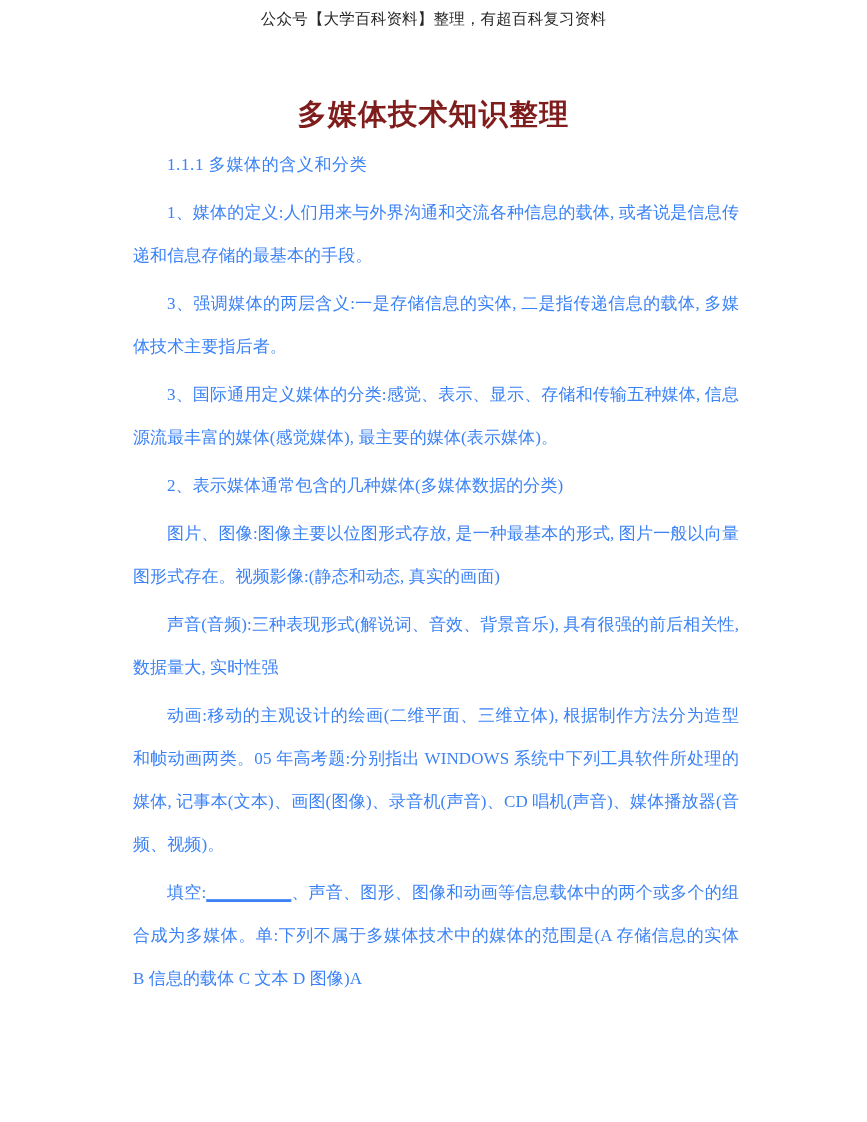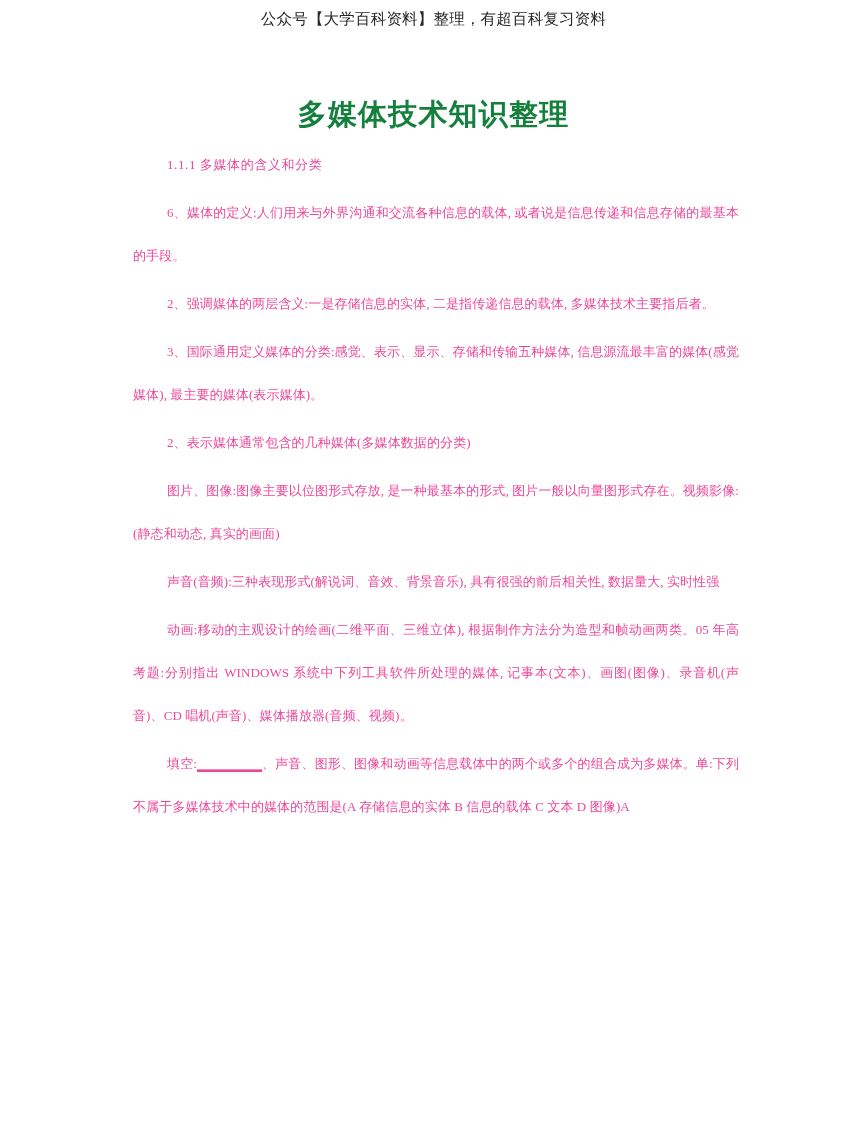--- a/index.html
+++ b/index.html
@@ -40,38 +40,38 @@
   .doc-title {
     position: absolute;
     top: 75px;
     left: 0;
     right: 0;
     text-align: center;
     font-size: 29px;
     line-height: 40px;
     font-weight: bold;
     letter-spacing: 1.2px;
-    color: #15803d;
+    color: #7f1d1d;
   }
 
   
   .doc-body {
     position: absolute;
     top: 143px;
     left: 133px;
     width: 606px;
   }
 
   .para {
-    font-size: 13px;
+    font-size: 17px;
     line-height: 43px;
     text-align: justify;
     text-justify: inter-ideograph;
     margin: 0 0 5px 0;
-    color: #ec4899;
+    color: #3b82f6;
     letter-spacing: 0.1px;
     word-break: break-all;
   }
   .para.indent {
     text-indent: 34px;
   }
   .para.heading-num {
     letter-spacing: 0.6px;
   }
 
@@ -88,23 +88,23 @@
 <div id="page">
 
   <div class="doc-header">公众号【大学百科资料】整理，有超百科复习资料</div>
 
   <h1 class="doc-title">多媒体技术知识整理</h1>
 
   <div class="doc-body">
 
     <p class="para indent heading-num">1.1.1  多媒体的含义和分类</p>
 
-    <p class="para indent">6、媒体的定义:人们用来与外界沟通和交流各种信息的载体, 或者说是信息传递和信息存储的最基本的手段。</p>
+    <p class="para indent">1、媒体的定义:人们用来与外界沟通和交流各种信息的载体, 或者说是信息传递和信息存储的最基本的手段。</p>
 
-    <p class="para indent">2、强调媒体的两层含义:一是存储信息的实体, 二是指传递信息的载体, 多媒体技术主要指后者。</p>
+    <p class="para indent">3、强调媒体的两层含义:一是存储信息的实体, 二是指传递信息的载体, 多媒体技术主要指后者。</p>
 
     <p class="para indent">3、国际通用定义媒体的分类:感觉、表示、显示、存储和传输五种媒体, 信息源流最丰富的媒体(感觉媒体), 最主要的媒体(表示媒体)。</p>
 
     <p class="para indent">2、表示媒体通常包含的几种媒体(多媒体数据的分类)</p>
 
 
     <p class="para indent">图片、图像:图像主要以位图形式存放, 是一种最基本的形式, 图片一般以向量图形式存在。视频影像:(静态和动态, 真实的画面)</p>
 
     <p class="para indent">声音(音频):三种表现形式(解说词、音效、背景音乐), 具有很强的前后相关性, 数据量大, 实时性强</p>
 

